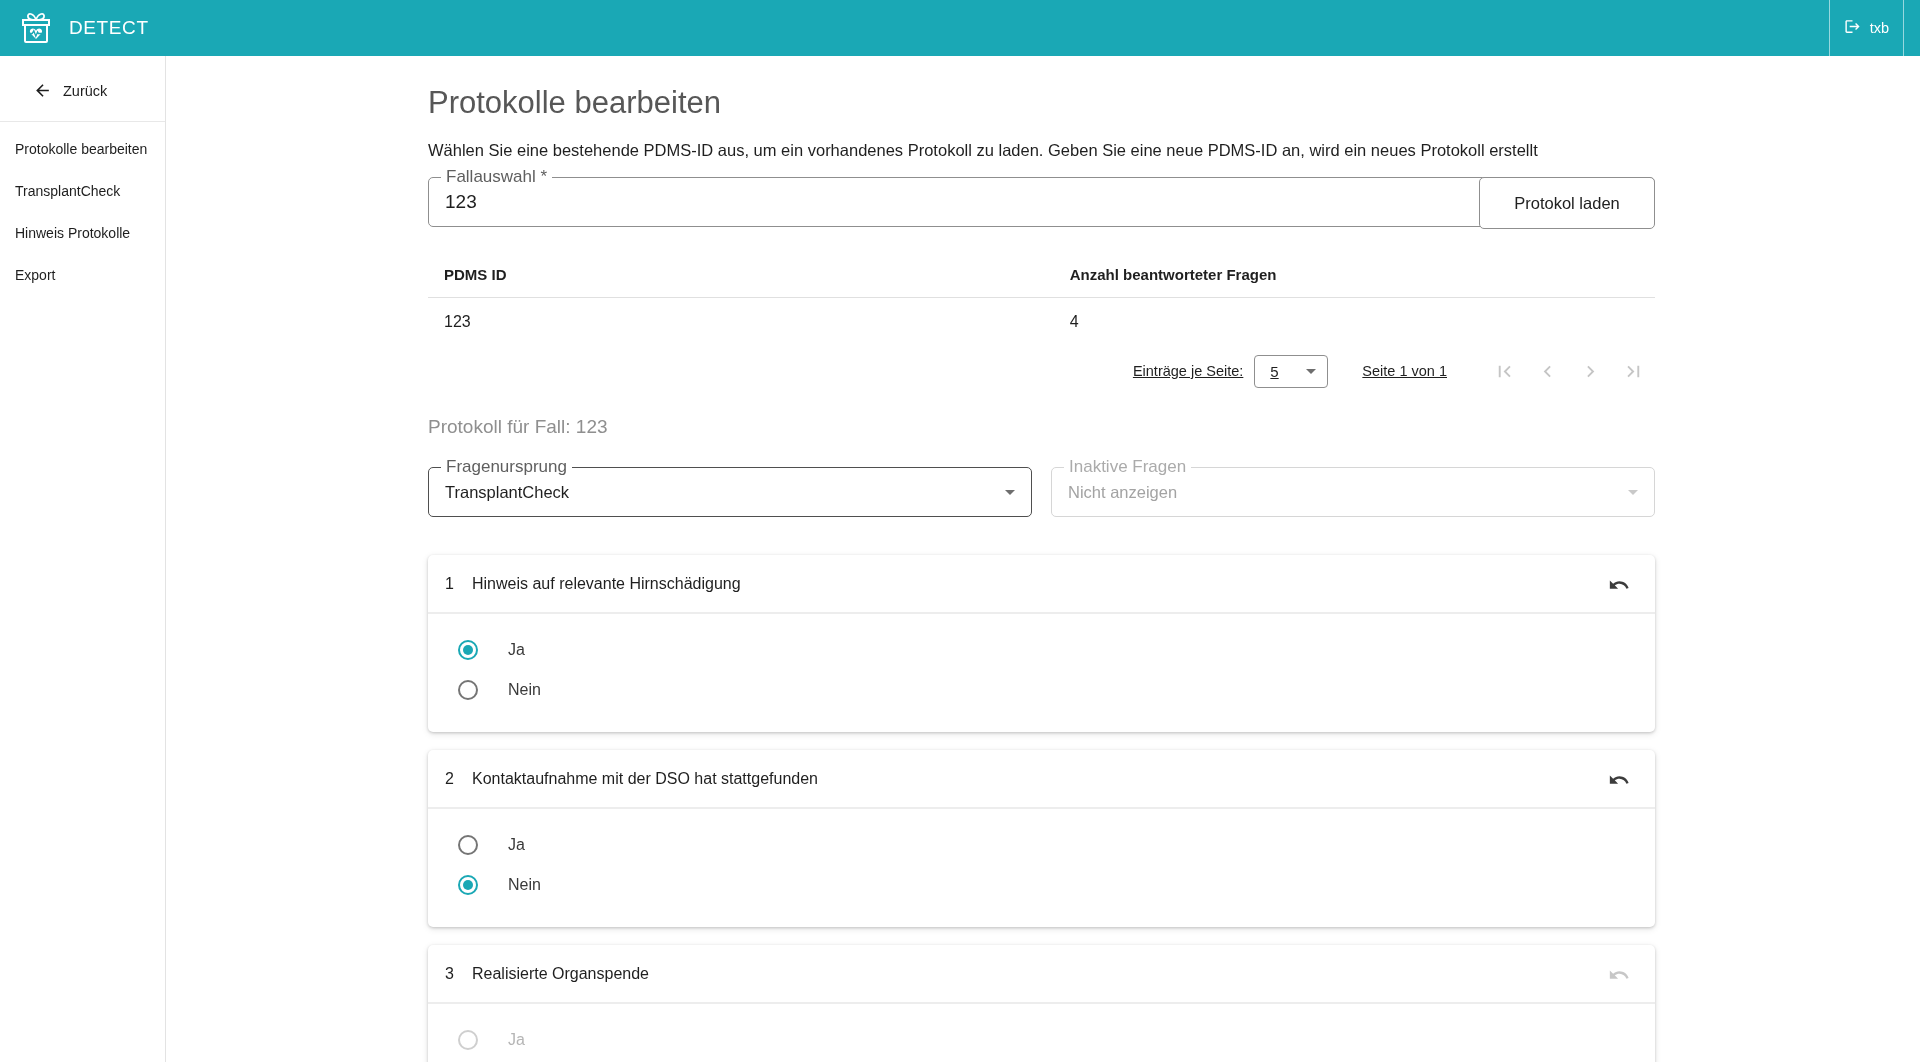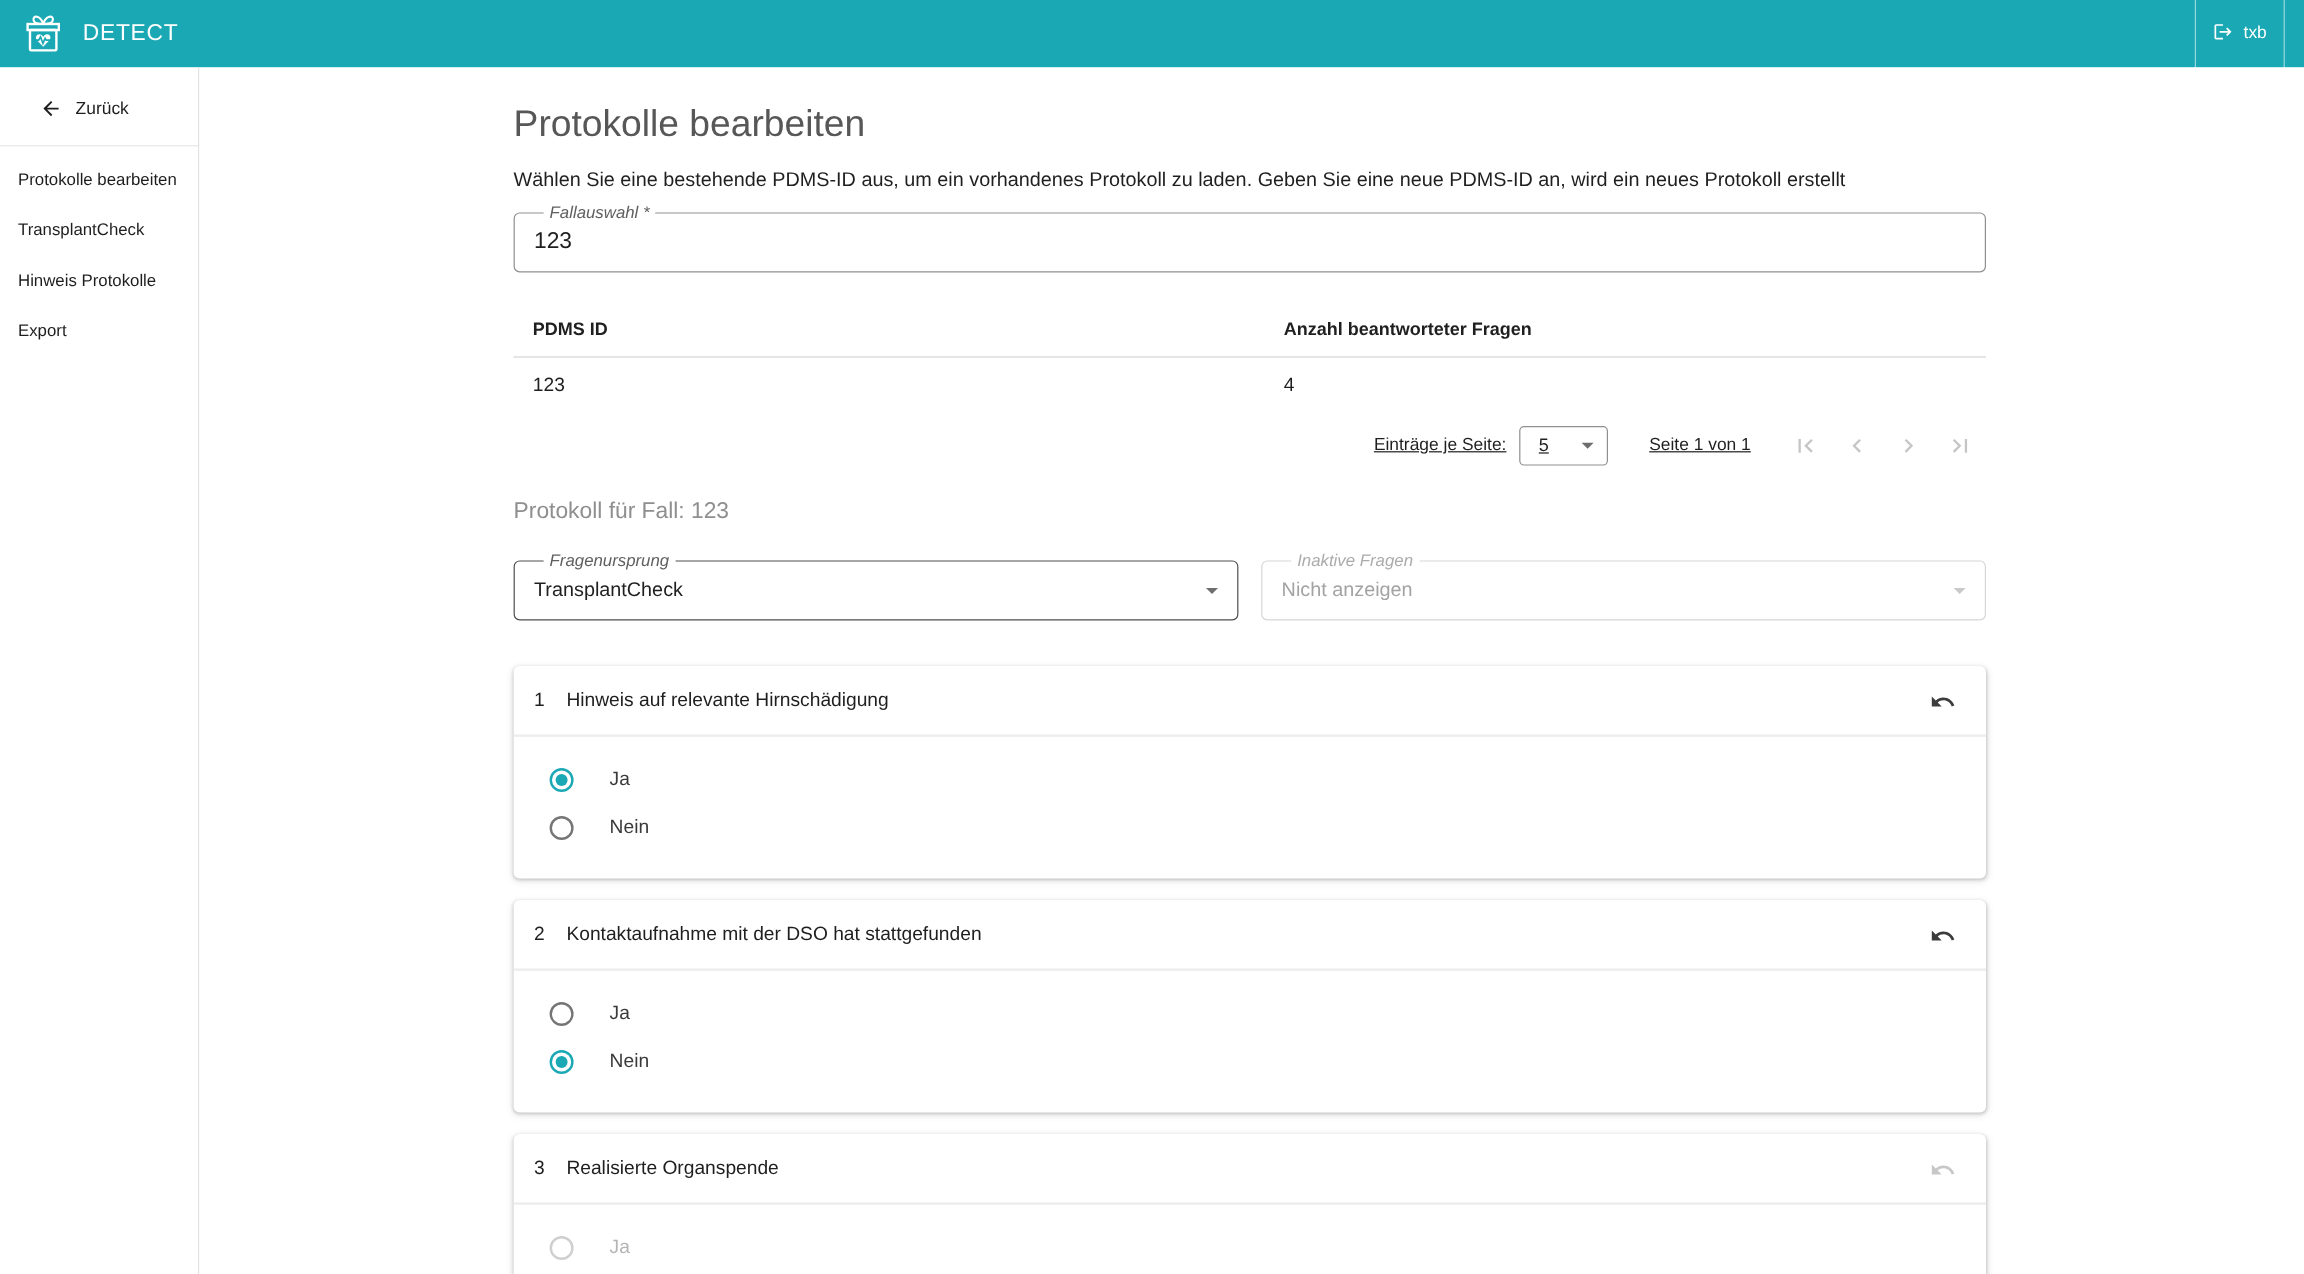--- a/index.html
+++ b/index.html
@@ -39,22 +39,22 @@
   .side-nav{padding-top:6px;}
   .side-item{padding:13px 14px 13px 15px;font-size:14px;color:#1e1e1e;cursor:pointer;}
   .main{flex:1;}
   .content{margin-left:262px;width:1227px;padding-top:27px;}
   
   .page-title{margin:0;font-size:31px;font-weight:300;color:#575757;line-height:40px;}
   .page-desc{margin:18px 0 0;font-size:16.5px;line-height:19px;color:#1f1f1f;}
   
   .field{position:relative;border:1px solid var(--outline);border-radius:5px;height:50px;}
   .field .f-label{
-    position:absolute;top:-8px;left:24px;background:#fff;padding:0 5px;
-    font-size:14px;color:var(--muted);line-height:14px;white-space:nowrap;font-style:italic;
+    position:absolute;top:-8px;left:12px;background:#fff;padding:0 5px;
+    font-size:17px;color:var(--muted);line-height:14px;white-space:nowrap;
   }
   .case-field{margin-top:17px;display:flex;align-items:center;}
   .case-input{
     border:none;outline:none;background:transparent;font-family:inherit;
     font-size:19px;color:#1f1f1f;padding:0 16px;height:100%;flex:1;min-width:0;
   }
   .load-btn{
     position:absolute;top:-1px;right:-1px;height:52px;width:176px;
     background:#fff;border:1px solid var(--outline);border-radius:5px;
     font-family:inherit;font-size:16.5px;color:#212121;cursor:pointer;
@@ -71,21 +71,21 @@
   .pagination{display:flex;align-items:center;justify-content:flex-end;margin-top:8px;
     font-size:14.5px;color:#1f1f1f;text-decoration:underline;}
   .page-size{
     width:74px;height:33px;border:1px solid var(--outline);border-radius:4px;
     display:flex;align-items:center;justify-content:space-between;
     padding:0 11px 0 15px;margin:0 34px 0 11px;font-size:15px;cursor:pointer;background:#fff;
   }
   .caret{width:0;height:0;border-left:5px solid transparent;border-right:5px solid transparent;
     border-top:5px solid #6e6e6e;}
   .caret.light{border-top-color:#c9c9c9;}
-  .page-info{margin-right:24px;}
+  .page-info{margin-right:36px;}
   .pg-btn{width:43px;height:34px;border:none;background:none;cursor:default;
     display:flex;align-items:center;justify-content:center;color:#c5c5c5;padding:0;}
   .pg-btn svg{width:23px;height:23px;fill:currentColor;}
   
   .protocol-title{margin:22px 0 0;font-size:19px;font-weight:300;color:#8f8f8f;line-height:34px;}
   .filters{display:flex;gap:19px;margin-top:23px;}
   .select-field{flex:1;cursor:pointer;}
   .select-field .f-value{font-size:16.5px;color:#1f1f1f;line-height:48px;padding-left:16px;}
   .select-field .caret{position:absolute;right:16px;top:22px;}
   .select-field.strong{border-color:#4f4f4f;}
@@ -179,20 +179,21 @@
   </aside>
 
   <main class="main">
     <div class="content">
       <h1 class="page-title">Protokolle bearbeiten</h1>
       <p class="page-desc">Wählen Sie eine bestehende PDMS-ID aus, um ein vorhandenes Protokoll zu laden. Geben Sie eine neue PDMS-ID an, wird ein neues Protokoll erstellt</p>
 
       <div class="field case-field">
         <span class="f-label">Fallauswahl *</span>
         <input class="case-input" type="text" value="123" style="">
+        <button class="load-btn">Protokol laden</button>
       </div>
 
       <table class="protocol-table">
         <thead>
             <tr id="table-head-row">
               <th>PDMS ID</th>
               <th>Anzahl beantworteter Fragen</th>
             </tr>
           </thead>
         <tbody id="table-body">

